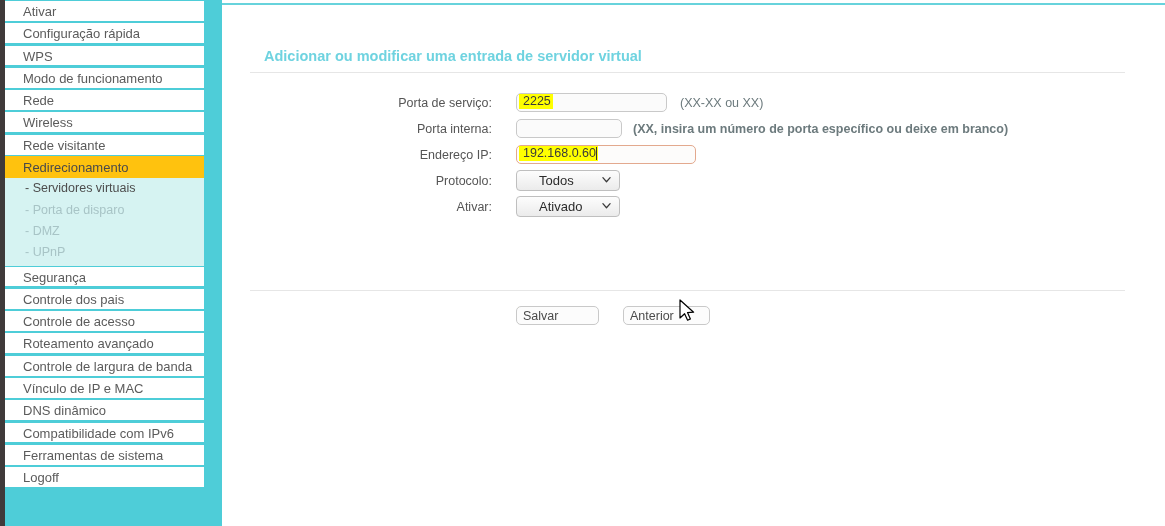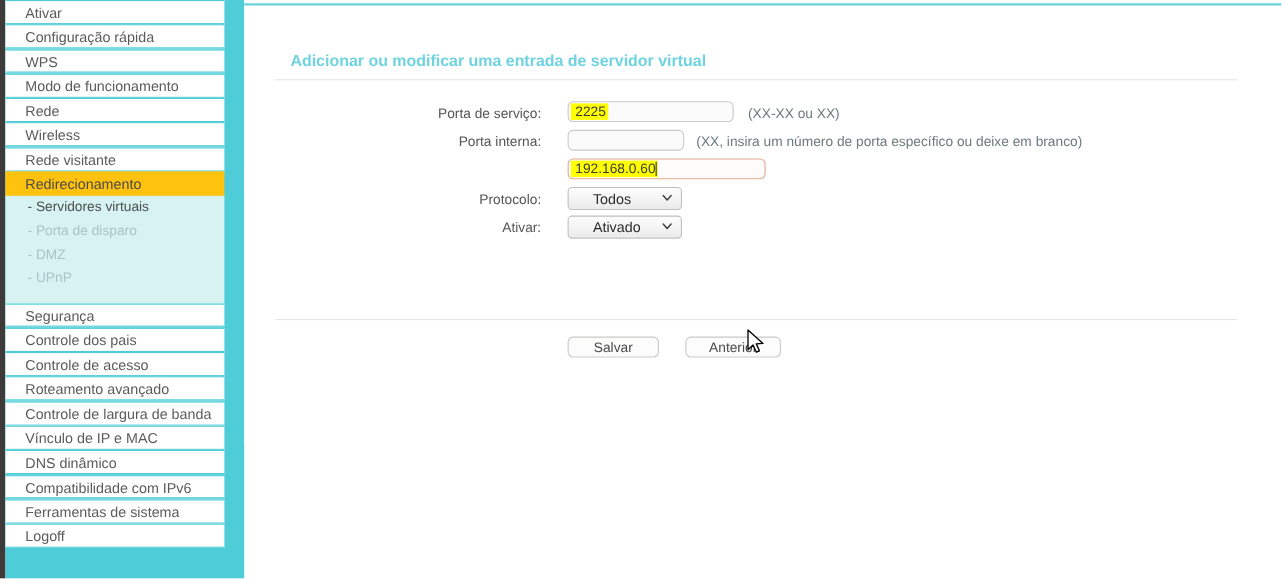--- a/index.html
+++ b/index.html
@@ -64,21 +64,21 @@
     overflow: hidden;
   }
   .menu-item.active {
     background: #ffc20e;
     color: #4a4a4a;
     border-top: 1px solid #ffc20e;
     border-bottom: 1px solid #ffc20e;
   }
   .submenu {
     background: #d6f3f2;
-    padding-bottom: 12px;
+    padding-bottom: 2px;
   }
   .sub-item {
     height: 21.3px;
     line-height: 21.3px;
     font-size: 12.5px;
     padding-left: 20px;
     color: #a8c4c6;
     box-sizing: border-box;
     white-space: nowrap;
   }
@@ -224,21 +224,21 @@
   }
 
   
   .btn {
     position: absolute;
     font-family: "Liberation Sans", sans-serif;
     font-size: 12.5px;
     color: #4b4b4b;
     height: 19px;
     line-height: 17px;
-    text-align: center;
+    text-align: left;
     border: 1px solid #c9c9c9;
     border-radius: 5px;
     background: #fcfcfc;
     box-sizing: border-box;
     cursor: default;
   }
   .btn-hl {
     position: absolute;
     background: #ffff00;
     pointer-events: none;
@@ -302,24 +302,25 @@
         <div class="val-overlay" id="svcport-val" style="left:7px;">2225</div>
       </div>
       <div class="f-hint" style="left:458px;">(XX-XX ou XX)</div>
     </div>
 
     <div class="form-row" style="top:118px; width:943px;">
       <div class="f-label">Porta interna:</div>
       <div class="f-ctl">
         <input class="tbox" id="intport" style="width: 106px;" placeholder="">
       </div>
-      <div class="f-hint" style="left:411px;">(XX, insira um número de porta específico ou deixe em branco)</div>
+      <div class="f-hint" style="left:411px;font-weight:bold;">(XX, insira um número de porta específico ou deixe em branco)</div>
     </div>
 
     <div class="form-row" style="top:144px; width:943px;">
+      <div class="f-label">Endereço IP:</div>
       <div class="f-ctl">
         <input class="tbox focused" id="ipaddr" style="width: 180px;" placeholder="">
         <div class="hl-text" id="ipaddr-hl" style="left: 3px; width: 79px;"></div>
         <div class="val-overlay" id="ipaddr-val" style="left:7px;text-align:center;">192.168.0.60</div>
         <div class="caret" id="ipaddr-caret" style="left: 80px;"></div>
       </div>
     </div>
 
     <div class="form-row" style="top:170px; width:943px;">
       <div class="f-label">Protocolo:</div>

